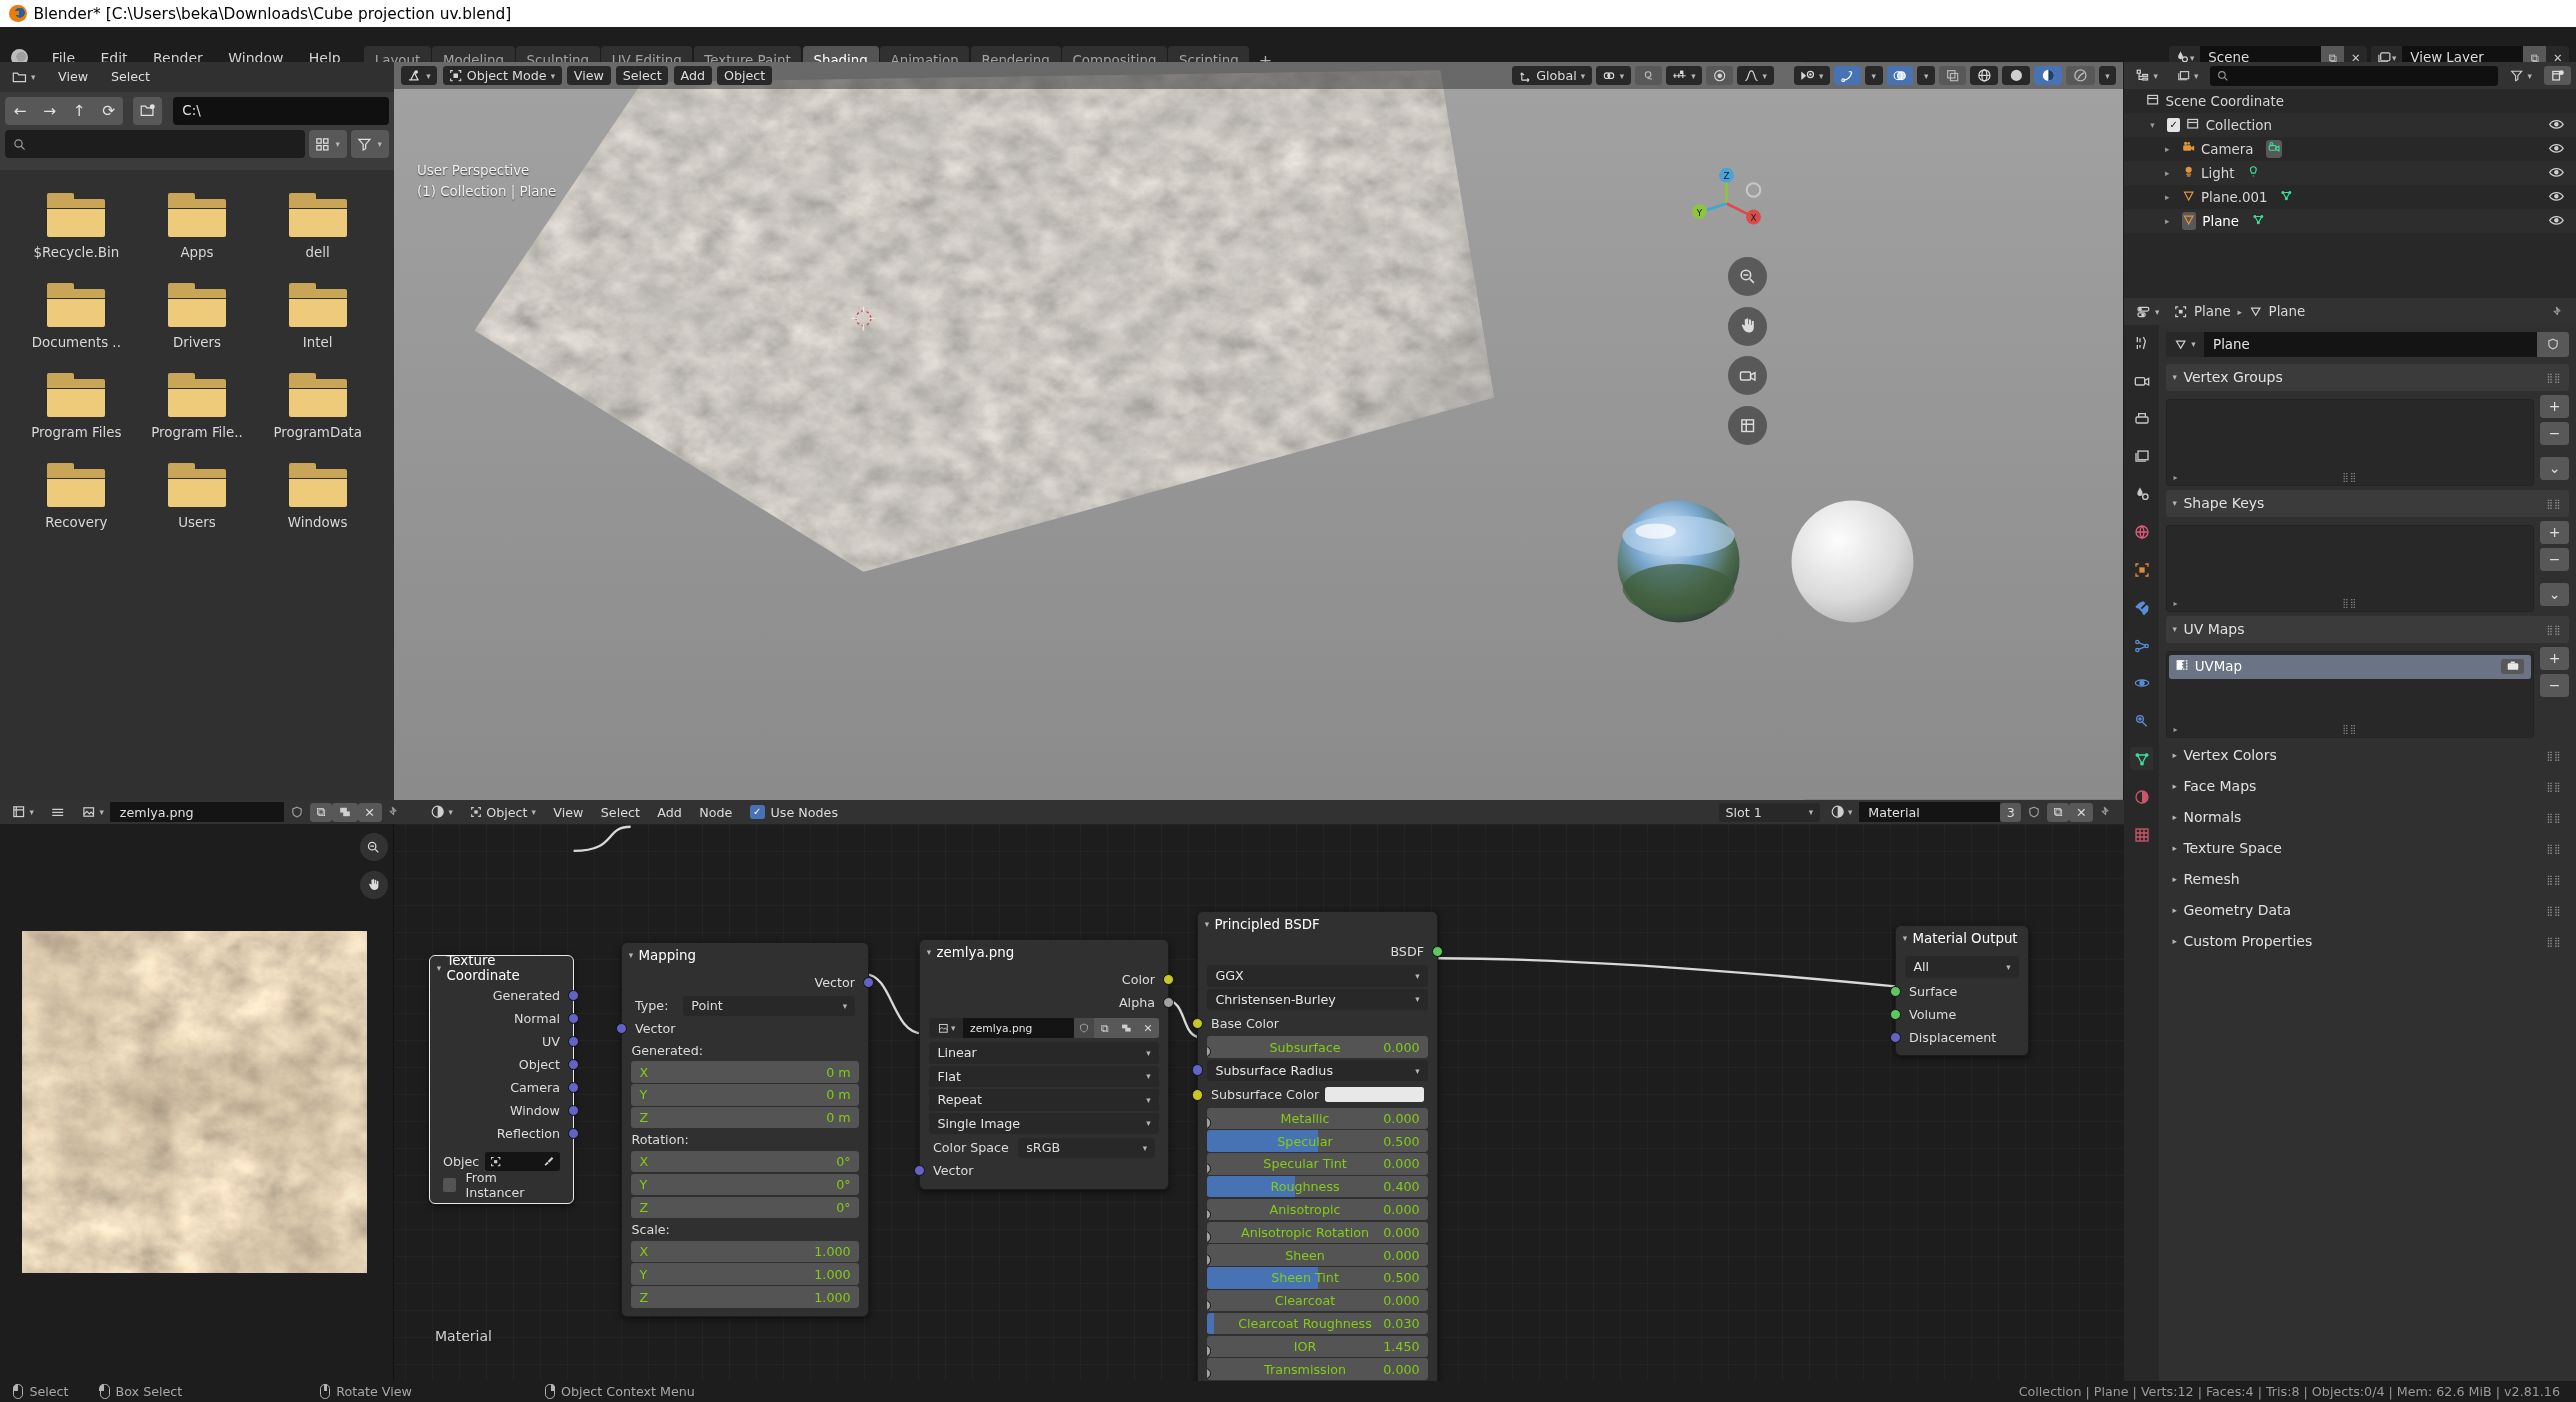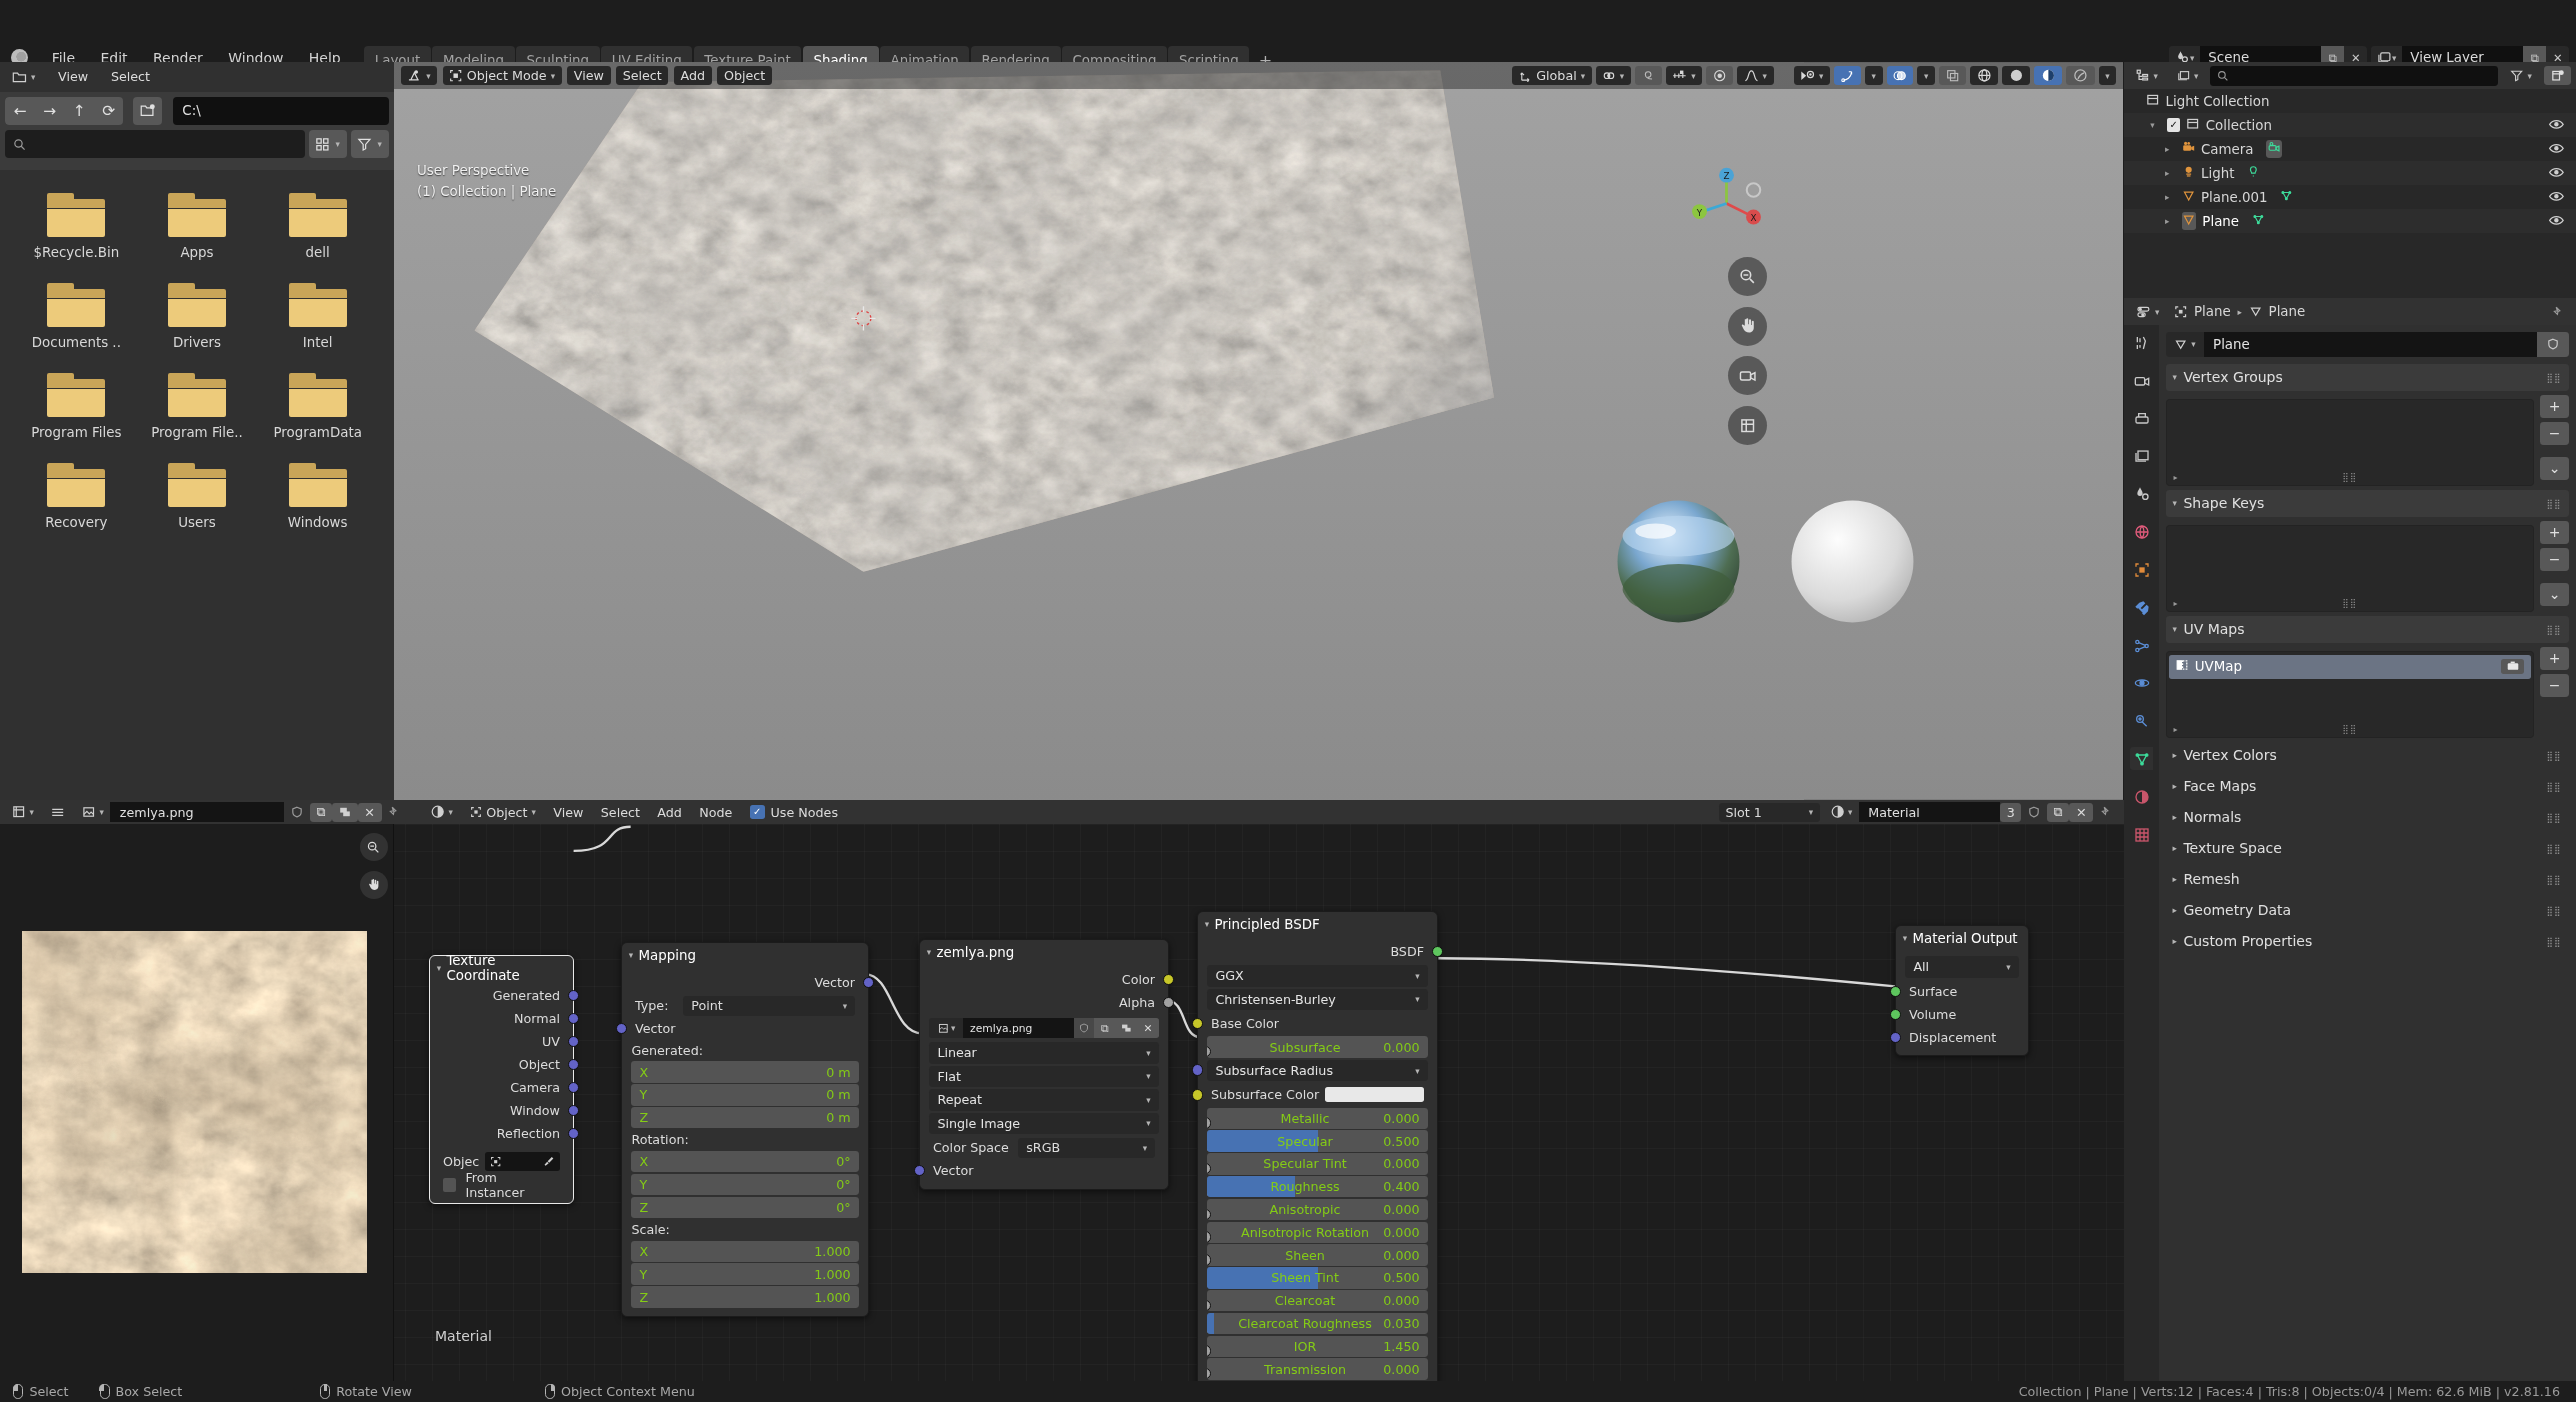--- a/index.html
+++ b/index.html
@@ -179,20 +179,24 @@
   .mouse.l::before{content:"";position:absolute;left:-1.3px;top:-1.3px;width:4.7px;height:6.7px;background:#b4b4b4;border-radius:4.7px 0 0 0;}
   .mouse.r::before{content:"";position:absolute;right:-1.3px;top:-1.3px;width:4.7px;height:6.7px;background:#b4b4b4;border-radius:0 4.7px 0 0;}
   .mouse.m::before{content:"";position:absolute;left:2.7px;top:-1.3px;width:3.4px;height:6.7px;background:#b4b4b4;}
   .sb-right { margin-left:auto; padding-right:16px; color:#9a9a9a; font-size:12.7px;}
 </style>
 </head>
 <body>
 
 <div class="app">
 
+  <div class="titlebar">
+    <div class="blenderlogo"></div>
+    <div class="tt">Blender* [C:\Users\beka\Downloads\Cube projection uv.blend]</div>
+  </div>
 
   <div class="topbar">
     <div class="tb-logo">
         <div class="gl"></div>
       </div>
     <div class="menus">
       <div class="menu">File</div>
       <div class="menu">Edit</div>
       <div class="menu">Render</div>
       <div class="menu">Window</div>
@@ -1128,21 +1132,21 @@
           </svg>
       </div>
     </div>
     <div id="outliner-rows">
         <div class="ol-row">
           <span class="tri"></span>
           <span><svg width="13.4" height="13.4" viewBox="0 0 22 22" fill="none" stroke="#d0d0d0" stroke-width="2">
               <rect x="3" y="4" width="16" height="14"></rect>
               <path d="M3 9h16"></path>
             </svg></span>
-          <span class="olname">Light Collection</span>
+          <span class="olname">Scene Coordinate</span>
         </div>
         <div class="ol-row odd">
           <span style="width:14.8px"></span>
           <span class="tri">▾</span>
           <span class="chk">✓</span>
           <span style=""><svg width="13.4" height="13.4" viewBox="0 0 22 22" fill="none" stroke="#d0d0d0" stroke-width="2">
               <rect x="3" y="4" width="16" height="14"></rect>
               <path d="M3 9h16"></path>
             </svg></span>
           <span class="olname">Collection</span>

